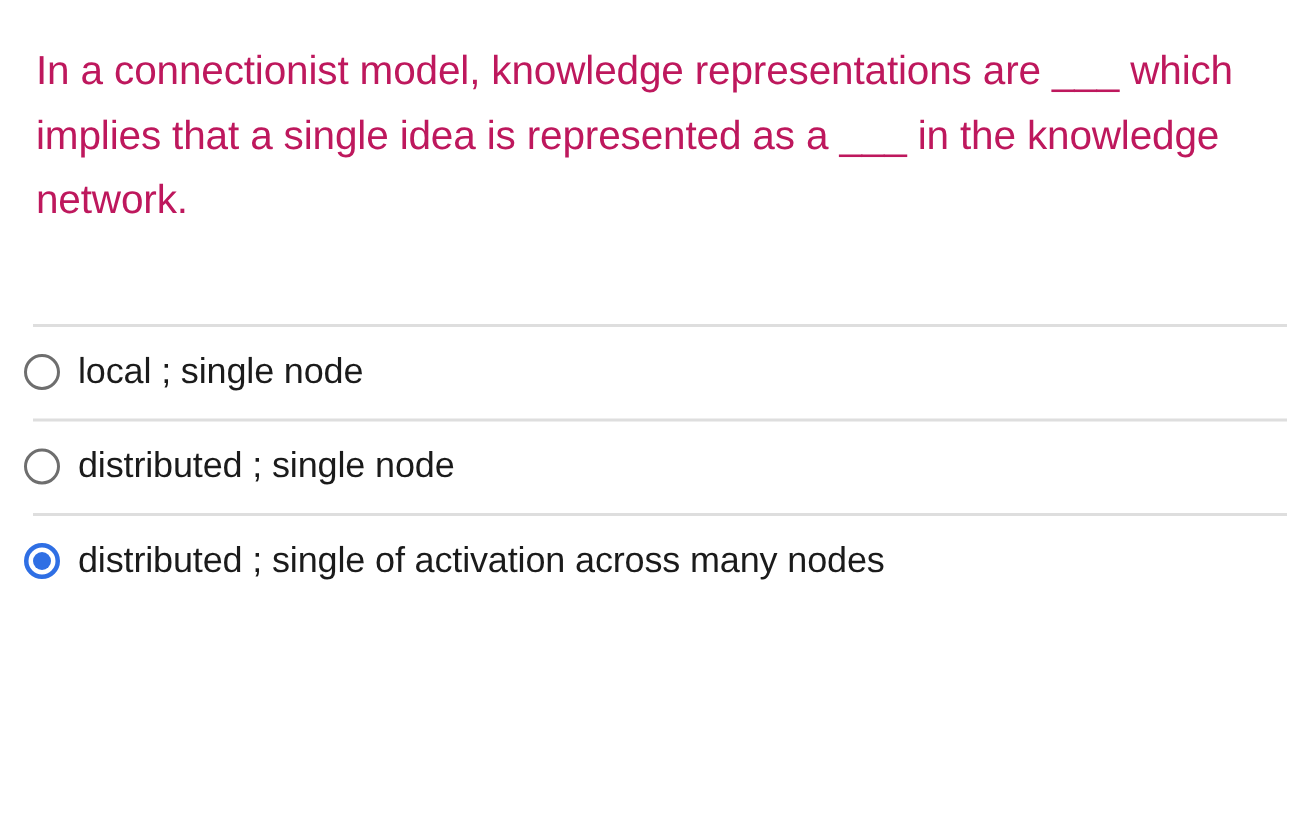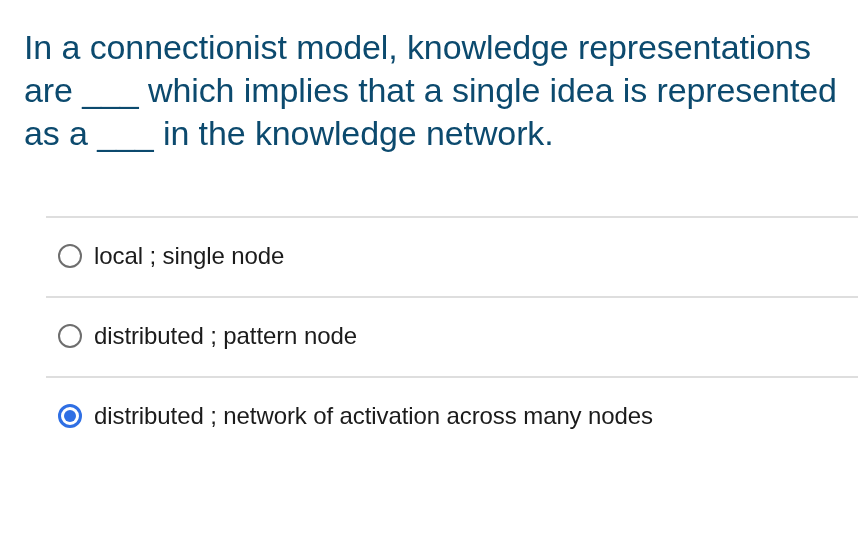--- a/index.html
+++ b/index.html
@@ -23,44 +23,43 @@
     height: 557px;
     box-sizing: border-box;
   }
 
   
   .question-stem {
     position: absolute;
     left: 24px;
     top: 26px;
     width: 816px;
-    font-size: 34px;
+    font-size: 27px;
     line-height: 43px;
     font-weight: 400;
-    color: #0c4a6e;
+    color: #be185d;
     letter-spacing: -0.1px;
     white-space: pre-wrap;
   }
 
   
   .answer-list {
     position: absolute;
     left: 0;
     top: 216px;
     width: 860px;
   }
 
   .answer-row {
     position: relative;
-    height: 80px;
+    height: 63px;
     display: flex;
     align-items: center;
-    padding-left: 34px;
+    padding-left: 16px;
     box-sizing: border-box;
-    margin-left: 24px;
   }
 
   .answer-divider {
     position: absolute;
     left: 22px;
     right: 2px;
     top: 0;
     height: 2px;
     background: #dedede;
   }
@@ -124,26 +123,26 @@
         
       </span>
       <span class="answer-label">local ; single node</span>
     </div>
 
     <div class="answer-row">
       <div class="answer-divider"></div>
       <span class="radio">
         
       </span>
-      <span class="answer-label">distributed ; pattern node</span>
+      <span class="answer-label">distributed ; single node</span>
     </div>
 
     <div class="answer-row">
       <div class="answer-divider"></div>
       <span class="radio selected">
         <span class="dot"></span>
       </span>
-      <span class="answer-label">distributed ; network of activation across many nodes</span>
+      <span class="answer-label">distributed ; single of activation across many nodes</span>
     </div>
 
 
   </div>
 </div>
 
 </body></html>

